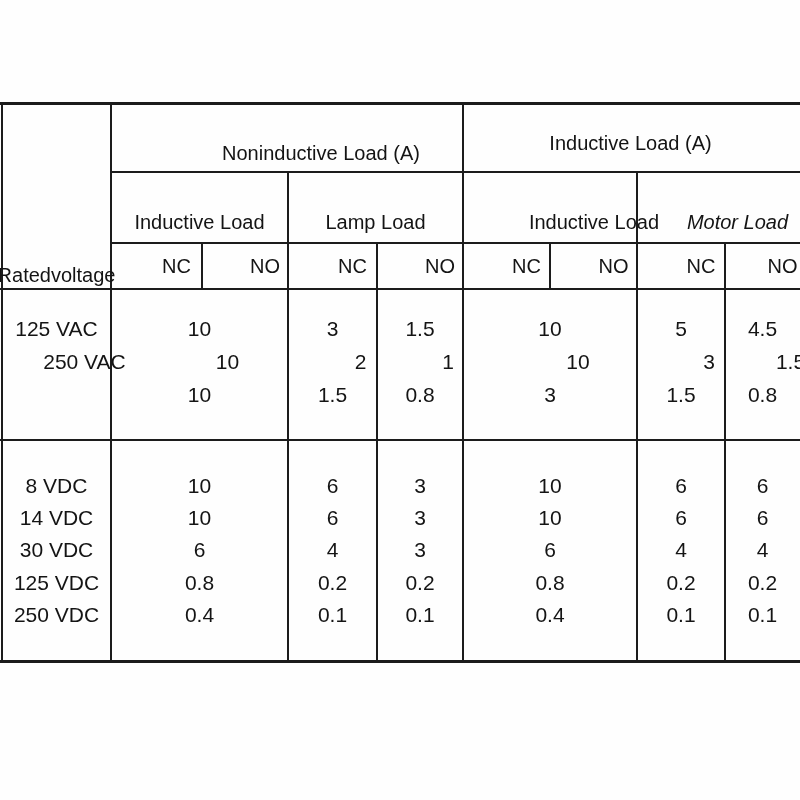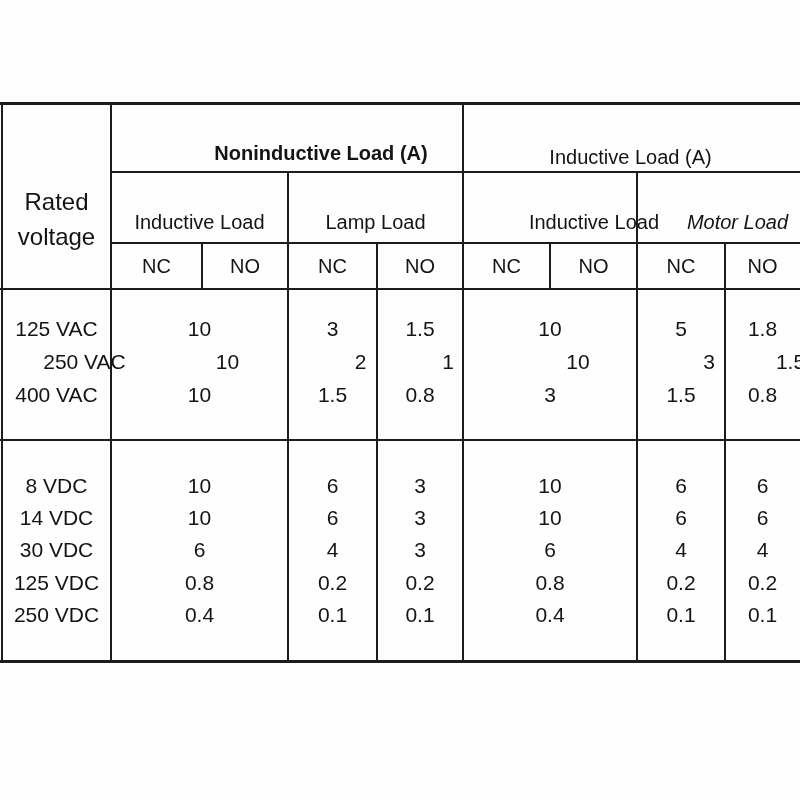--- a/index.html
+++ b/index.html
@@ -23,25 +23,26 @@
   .cell {
     position: absolute;
     display: flex;
     align-items: center;
     justify-content: center;
     text-align: center;
     white-space: nowrap;
   }
   .hdr-group { font-size: 20px; }
   .hdr-sub   { font-size: 20px; }
-  .hdr-nc    { font-size: 20px; }
+  .hdr-nc    { font-size: 20px; padding-left: 20px; }
   .rated {
-    flex-direction: column;
-    font-size: 24px;
+    flex-direction: row;
+    font-size: 20px;
     line-height: 1.45;
+    align-items: flex-end;
   }
   .data-cell { font-size: 21px; }
   
   .c-label { left: 2px;   width: 109px; }
   .c-res   { left: 111px; width: 177px; }
   .c-lnc   { left: 288px; width: 89px;  }
   .c-lno   { left: 377px; width: 86px;  }
   .c-ind   { left: 463px; width: 174px; }
   .c-mnc   { left: 637px; width: 88px;  }
   .c-mno   { left: 725px; width: 75px;  }
@@ -73,22 +74,22 @@
   <div class="line" style="left:462px; top:102px; width:2px; height:561px;"></div>
   <div class="line" style="left:549px; top:242px; width:2px; height:48px;"></div>
   <div class="line" style="left:636px; top:171px; width:2px; height:492px;"></div>
   <div class="line" style="left:724px; top:242px; width:2px; height:421px;"></div>
 
   <div class="cell rated" style="left:2px; top:150px; width:109px; height:140px;">
     <span>Rated</span>
     <span>voltage</span>
   </div>
 
-  <div class="cell hdr-group" style="left:111px; top:134px; width:420px; height:38px;font-weight:bold;">Noninductive Load (A)</div>
-  <div class="cell hdr-group" style="left:463px; top:138px; width:335px; height:38px;">Inductive Load (A)</div>
+  <div class="cell hdr-group" style="left:111px; top:134px; width:420px; height:38px;">Noninductive Load (A)</div>
+  <div class="cell hdr-group" style="left:463px; top:124px; width:335px; height:38px;">Inductive Load (A)</div>
 
   <div class="cell hdr-sub" style="left:111px; top:202px; width:177px; height:41px;">Inductive Load</div>
   <div class="cell hdr-sub" style="left:288px; top:202px; width:175px; height:41px;text-align:center;">Lamp Load</div>
   <div class="cell hdr-sub" style="left:463px; top:202px; width:174px; height:41px;margin-left:44px;">Inductive Load</div>
   <div class="cell hdr-sub" style="left:656px; top:202px; width:163px; height:41px;font-style:italic;">Motor Load</div>
 
   <div class="cell hdr-nc" style="left:111px; top:244px; width:91px; height:44px;">NC</div>
   <div class="cell hdr-nc" style="left:202px; top:244px; width:86px; height:44px;">NO</div>
   <div class="cell hdr-nc" style="left:288px; top:244px; width:89px; height:44px;">NC</div>
   <div class="cell hdr-nc" style="left:377px; top:244px; width:86px; height:44px;">NO</div>
@@ -97,33 +98,32 @@
   <div class="cell hdr-nc" style="left:637px; top:244px; width:88px; height:44px;">NC</div>
   <div class="cell hdr-nc" style="left:725px; top:244px; width:75px; height:44px;">NO</div>
 
   <div class="row" style="top:312px;">
     <div class="cell data-cell c-label">125 VAC</div>
     <div class="cell data-cell c-res">10</div>
     <div class="cell data-cell c-lnc">3</div>
     <div class="cell data-cell c-lno">1.5</div>
     <div class="cell data-cell c-ind">10</div>
     <div class="cell data-cell c-mnc">5</div>
-    <div class="cell data-cell c-mno">1.8</div>
+    <div class="cell data-cell c-mno">4.5</div>
   </div>
   <div class="row" style="top:345px;margin-left:28px;">
     <div class="cell data-cell c-label">250 VAC</div>
     <div class="cell data-cell c-res">10</div>
     <div class="cell data-cell c-lnc">2</div>
     <div class="cell data-cell c-lno">1</div>
     <div class="cell data-cell c-ind">10</div>
     <div class="cell data-cell c-mnc">3</div>
     <div class="cell data-cell c-mno">1.5</div>
   </div>
   <div class="row" style="top:378px;">
-    <div class="cell data-cell c-label">400 VAC</div>
     <div class="cell data-cell c-res">10</div>
     <div class="cell data-cell c-lnc">1.5</div>
     <div class="cell data-cell c-lno">0.8</div>
     <div class="cell data-cell c-ind">3</div>
     <div class="cell data-cell c-mnc">1.5</div>
     <div class="cell data-cell c-mno">0.8</div>
   </div>
 
   <div class="row" style="top:469px;">
     <div class="cell data-cell c-label">8 VDC</div>

